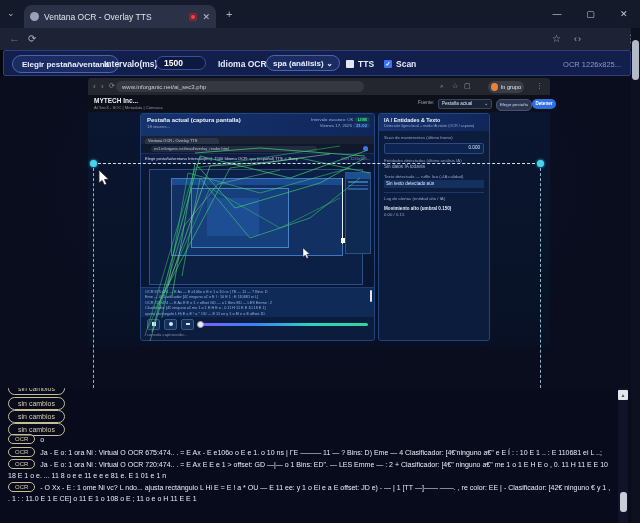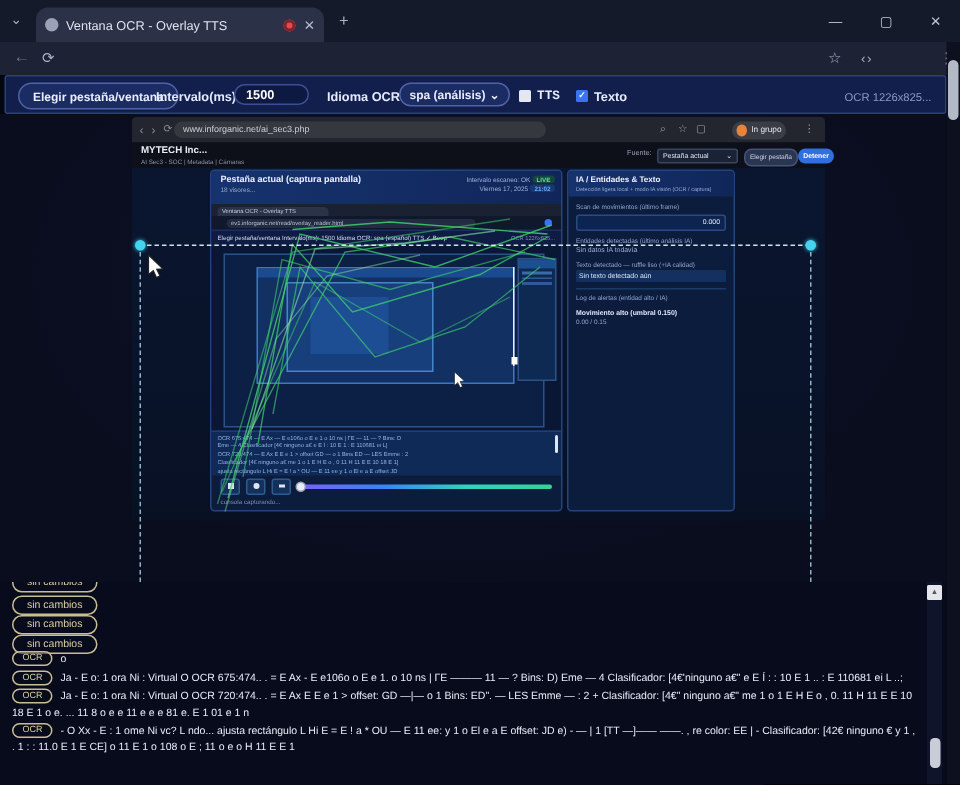--- a/index.html
+++ b/index.html
@@ -109,23 +109,23 @@
   <div class="abs toolbar">
     <div class="abs tb-btn">Elegir pestaña/ventana</div>
     <span class="abs tb-label" style="left:100px;top:8px;">Intervalo(ms):</span>
     <input class="abs tb-input" readonly="" value="1500" style="">
     <span class="abs tb-label" style="left:214px;top:8px;">Idioma OCR:</span>
     <div class="abs tb-select">
       <span>spa (análisis)</span>
       <span>⌄</span>
     </div>
     <span class="abs cbox" style="left:342px;top:9px;background:#e4e7f0;"></span>
-    <span class="abs tb-label" style="left:354px;top:8px;font-family:Liberation Mono, monospace;">TTS</span>
+    <span class="abs tb-label" style="left:354px;top:8px;">TTS</span>
     <span class="abs cbox" style="left:380px;top:9px;background:#3b74f2;color:#fff;font-size:6px;line-height:8px;text-align:center;font-weight:bold;">✓</span>
-    <span class="abs tb-label" style="left:392px;top:8px;">Texto</span>
+    <span class="abs tb-label" style="left:392px;top:8px;">Scan</span>
     <span class="abs tb-status" style="right:9px;top:9px;">OCR 1226x825...</span>
   </div>
 
   <div class="abs stage">
 
     <div class="abs ichrome" style="left:88px;top:2px;">
       <span class="abs" style="left:5px;top:4px;font-size:8px;color:#8a8f9c;">‹</span>
       <span class="abs" style="left:13px;top:4px;font-size:8px;color:#8a8f9c;">›</span>
       <span class="abs" style="left:21px;top:4px;font-size:7px;color:#8a8f9c;">⟳</span>
       <div class="abs ipill" style="left:28px;top:3px;">

